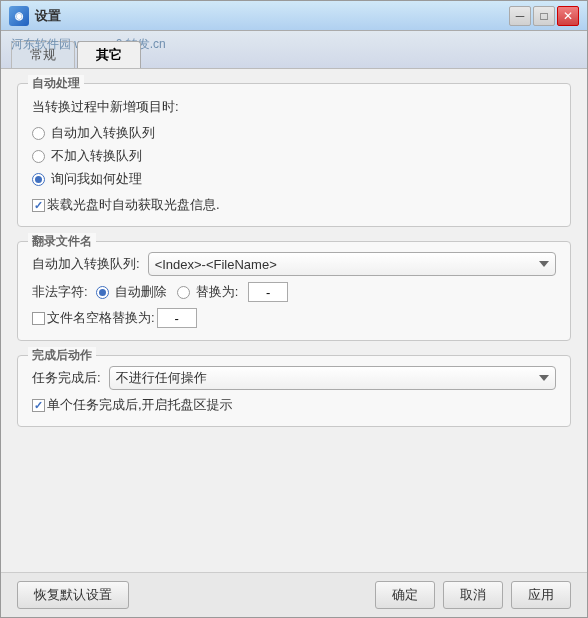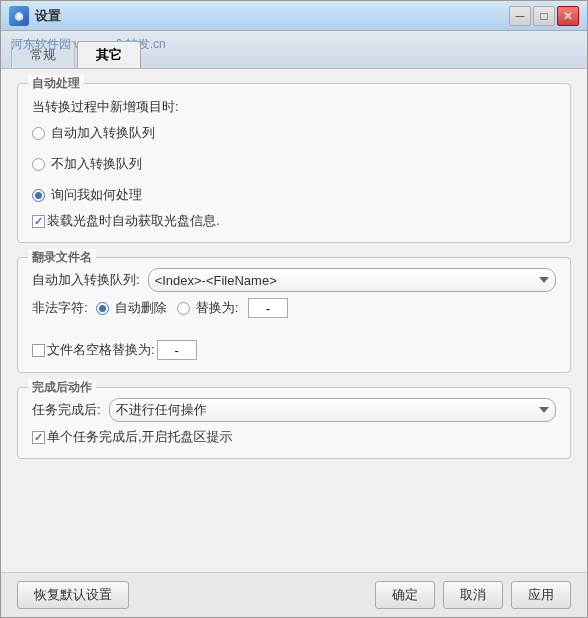--- a/index.html
+++ b/index.html
@@ -134,21 +134,21 @@
     }
     .section-label {
       font-size: 13px;
       color: #333;
       margin-bottom: 8px;
       margin-top: 4px;
     }
     .radio-group {
       display: flex;
       flex-direction: column;
-      gap: 13px;
+      gap: 5px;
       margin-bottom: 8px;
     }
     .radio-item {
       display: flex;
       align-items: center;
       gap: 6px;
       font-size: 13px;
       color: #333;
       cursor: pointer;
     }
@@ -217,21 +217,21 @@
       height: 24px;
       border: 1px solid #aaa;
       background: linear-gradient(to bottom, #fff, #f0f0f0);
       display: flex;
       align-items: center;
       justify-content: space-between;
       padding: 0 6px;
       cursor: pointer;
       font-size: 13px;
       color: #333;
-      border-radius: 10px;
+      border-radius: 4px;
     }
     .dropdown-arrow {
       width: 0;
       height: 0;
       border-left: 5px solid transparent;
       border-right: 5px solid transparent;
       border-top: 6px solid #666;
     }
     .preview-row {
       display: flex;
@@ -243,21 +243,21 @@
       color: #333;
     }
     .preview-value {
       font-size: 13px;
       color: #333;
     }
     .illegal-row {
       display: flex;
       align-items: center;
       gap: 8px;
-      margin-bottom: 22px;
+      margin-bottom: 6px;
     }
     .illegal-label {
       font-size: 13px;
       color: #333;
     }
     .illegal-options {
       display: flex;
       align-items: center;
       gap: 10px;
     }

